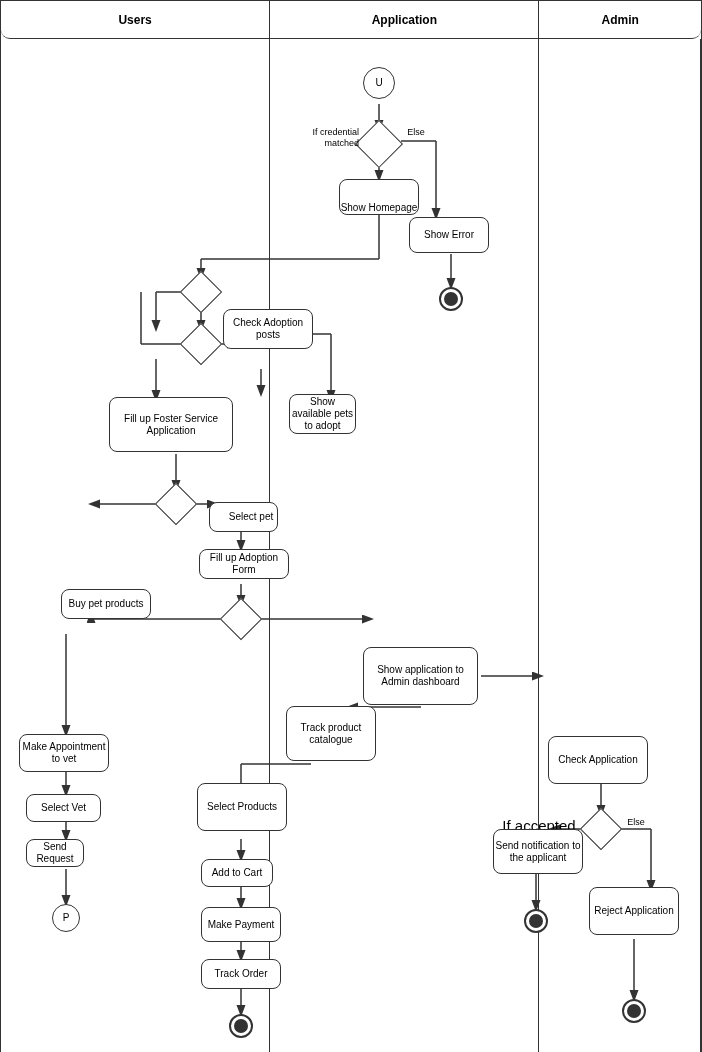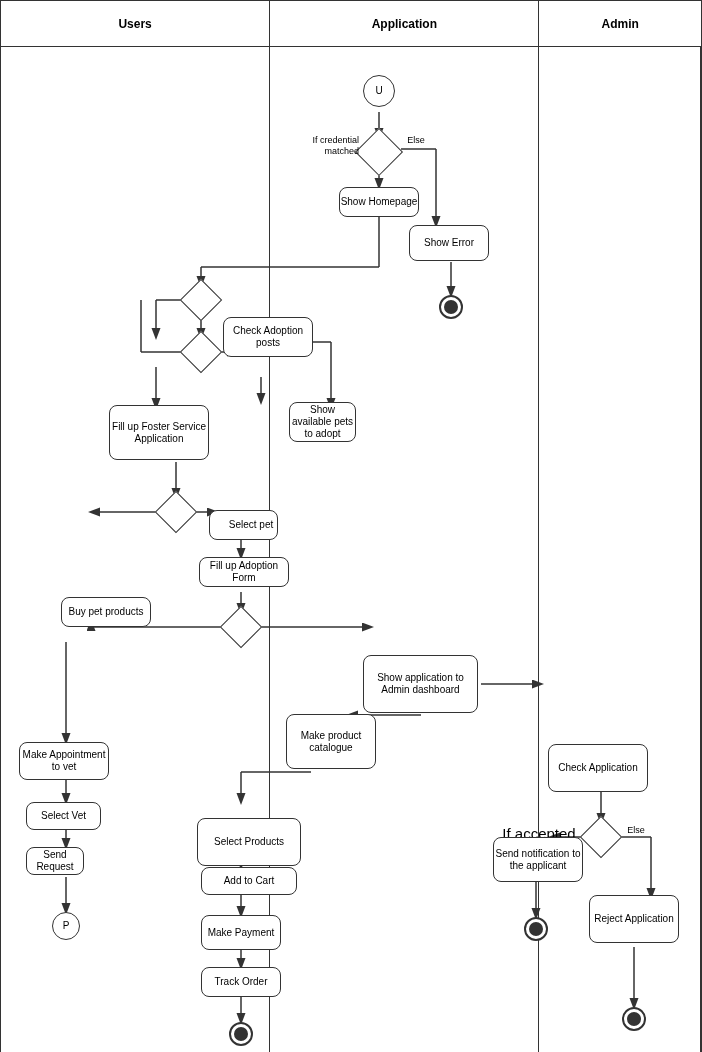--- a/index.html
+++ b/index.html
@@ -7,21 +7,22 @@
     .diagram-container {
       width: 702px;
       min-height: 1052px;
       border: 1px solid #333;
       position: relative;
       overflow: hidden;
     }
     .header {
       display: flex;
       border-bottom: 1px solid #333;
-      height: 46px;
+      height: 38px;
+      border-radius: 9px;
     }
     .header-cell {
       display: flex;
       align-items: center;
       justify-content: center;
       font-weight: bold;
       font-size: 12px;
       border-right: 1px solid #333;
     }
     .header-cell:last-child { border-right: none; }
@@ -212,21 +213,21 @@
     </div>
 
     <div class="shape" style="left:288px;top:88px;width:70px;font-size:9px;text-align:right;">
       <span>If credential matched</span>
     </div>
 
     <div class="shape" style="left:400px;top:88px;width:30px;font-size:9px;">
       <span>Else</span>
     </div>
 
-    <div class="shape rounded-rect" style="width:80px;height:30px;left:338px;top:140px;">
+    <div class="shape rounded-rect" style="width:80px;height:36px;left:338px;top:140px;align-items:flex-end;">
       <span>Show Homepage</span>
     </div>
 
     <div class="shape rounded-rect" style="width:80px;height:36px;left:408px;top:178px;">
       <span>Show Error</span>
     </div>
 
     <div class="shape circle-outer" style="width:24px;height:24px;left:438px;top:248px;">
       <div class="circle-inner" style="width:14px;height:14px;"></div>
     </div>
@@ -240,21 +241,21 @@
     </div>
 
     <div class="shape rounded-rect" style="width:90px;height:40px;left:222px;top:270px;">
       <span>Check Adoption posts</span>
     </div>
 
     <div class="shape rounded-rect" style="width:67px;height:40px;left:288px;top:355px;">
       <span>Show available pets to adopt</span>
     </div>
 
-    <div class="shape rounded-rect" style="width:100px;height:55px;left:108px;top:358px;">
+    <div class="shape rounded-rect" style="width:124px;height:55px;left:108px;top:358px;">
       <span>Fill up Foster Service Application</span>
     </div>
 
     <div class="shape diamond" style="width:30px;height:30px;left:160px;top:450px;">
       <div class="diamond-inner"></div>
     </div>
 
     <div class="shape rounded-rect" style="width:69px;height:30px;left:208px;top:463px;padding-left:15px;">
       <span>Select pet</span>
     </div>
@@ -269,44 +270,44 @@
 
     <div class="shape rounded-rect" style="width:90px;height:30px;left:40px;top:550px;margin-left:20px;">
       <span>Buy pet products</span>
     </div>
 
     <div class="shape rounded-rect" style="width:115px;height:58px;left:362px;top:608px;">
       <span>Show application to Admin dashboard</span>
     </div>
 
     <div class="shape rounded-rect" style="width:90px;height:55px;left:285px;top:667px;">
-      <span>Make product catalogue</span>
+      <span>Track product catalogue</span>
     </div>
 
     <div class="shape rounded-rect" style="width:90px;height:38px;left:18px;top:695px;">
       <span>Make Appointment to vet</span>
     </div>
 
     <div class="shape rounded-rect" style="width:75px;height:28px;left:25px;top:755px;">
       <span>Select Vet</span>
     </div>
 
     <div class="shape rounded-rect" style="width:58px;height:28px;left:25px;top:800px;">
       <span>Send Request</span>
     </div>
 
     <div class="shape circle" style="width:28px;height:28px;left:51px;top:865px;">
       <span>P</span>
     </div>
 
-    <div class="shape rounded-rect" style="width:104px;height:48px;left:196px;top:771px;align-items:center;">
+    <div class="shape rounded-rect" style="width:90px;height:48px;left:196px;top:744px;align-items:center;">
       <span>Select Products</span>
     </div>
 
-    <div class="shape rounded-rect" style="width:96px;height:28px;left:200px;top:820px;">
+    <div class="shape rounded-rect" style="width:72px;height:28px;left:200px;top:820px;">
       <span>Add to Cart</span>
     </div>
 
     <div class="shape rounded-rect" style="width:80px;height:35px;left:200px;top:868px;">
       <span>Make Payment</span>
     </div>
 
     <div class="shape rounded-rect" style="width:80px;height:30px;left:200px;top:920px;">
       <span>Track Order</span>
     </div>

